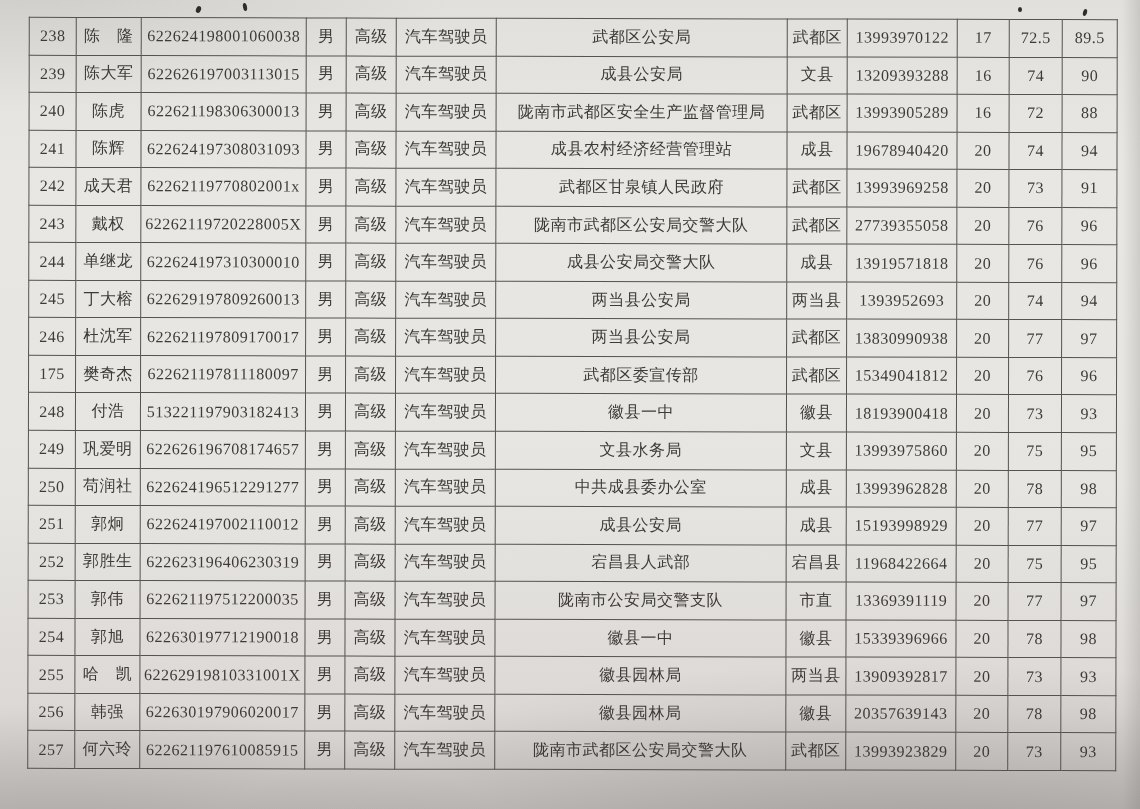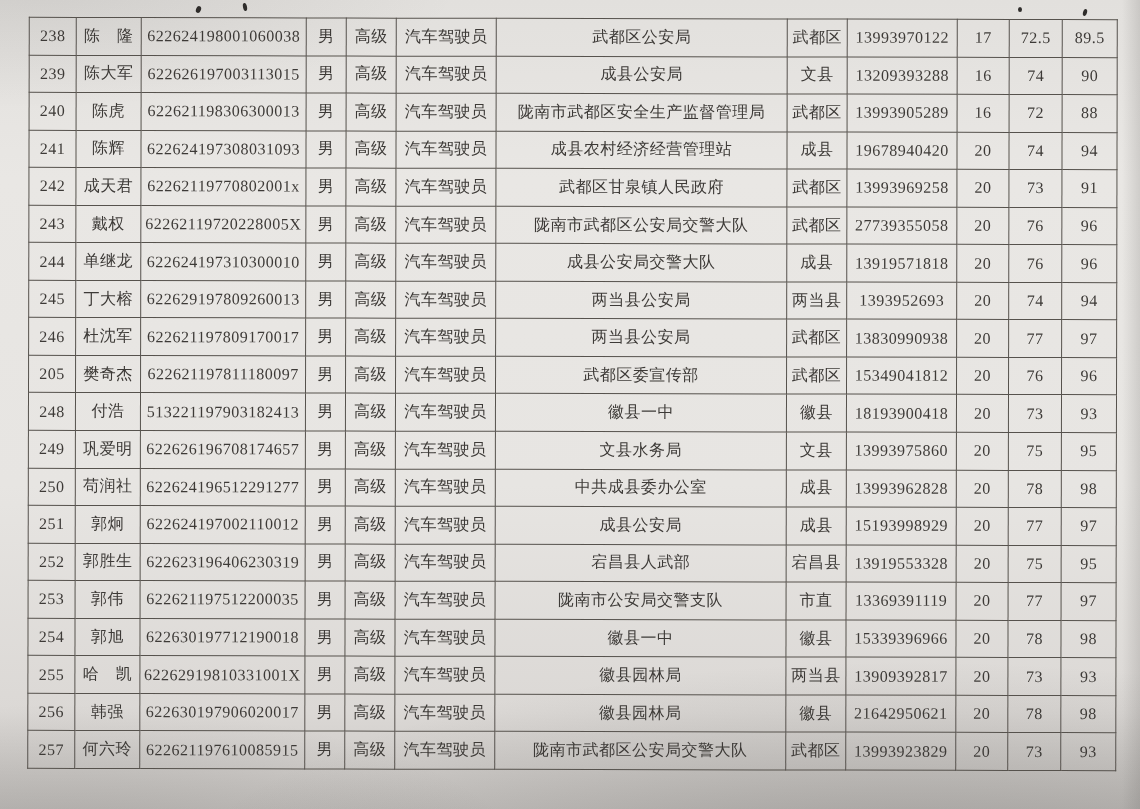--- a/index.html
+++ b/index.html
@@ -215,21 +215,21 @@
           <td class="col-4">高级</td>
           <td class="col-5">汽车驾驶员</td>
           <td class="col-6">两当县公安局</td>
           <td class="col-7">武都区</td>
           <td class="col-8">13830990938</td>
           <td class="col-9">20</td>
           <td class="col-10">77</td>
           <td class="col-11">97</td>
         </tr>
         <tr>
-          <td class="col-0">205</td>
+          <td class="col-0">175</td>
           <td class="col-1">樊奇杰</td>
           <td class="col-2">622621197811180097</td>
           <td class="col-3">男</td>
           <td class="col-4">高级</td>
           <td class="col-5">汽车驾驶员</td>
           <td class="col-6">武都区委宣传部</td>
           <td class="col-7">武都区</td>
           <td class="col-8">15349041812</td>
           <td class="col-9">20</td>
           <td class="col-10">76</td>
@@ -293,21 +293,21 @@
         </tr>
         <tr>
           <td class="col-0">252</td>
           <td class="col-1">郭胜生</td>
           <td class="col-2">622623196406230319</td>
           <td class="col-3">男</td>
           <td class="col-4">高级</td>
           <td class="col-5">汽车驾驶员</td>
           <td class="col-6">宕昌县人武部</td>
           <td class="col-7">宕昌县</td>
-          <td class="col-8">13919553328</td>
+          <td class="col-8">11968422664</td>
           <td class="col-9">20</td>
           <td class="col-10">75</td>
           <td class="col-11">95</td>
         </tr>
         <tr>
           <td class="col-0">253</td>
           <td class="col-1">郭伟</td>
           <td class="col-2">622621197512200035</td>
           <td class="col-3">男</td>
           <td class="col-4">高级</td>
@@ -349,21 +349,21 @@
         </tr>
         <tr>
           <td class="col-0">256</td>
           <td class="col-1">韩强</td>
           <td class="col-2">622630197906020017</td>
           <td class="col-3">男</td>
           <td class="col-4">高级</td>
           <td class="col-5">汽车驾驶员</td>
           <td class="col-6">徽县园林局</td>
           <td class="col-7">徽县</td>
-          <td class="col-8">21642950621</td>
+          <td class="col-8">20357639143</td>
           <td class="col-9">20</td>
           <td class="col-10">78</td>
           <td class="col-11">98</td>
         </tr>
         <tr>
           <td class="col-0">257</td>
           <td class="col-1">何六玲</td>
           <td class="col-2">622621197610085915</td>
           <td class="col-3">男</td>
           <td class="col-4">高级</td>

